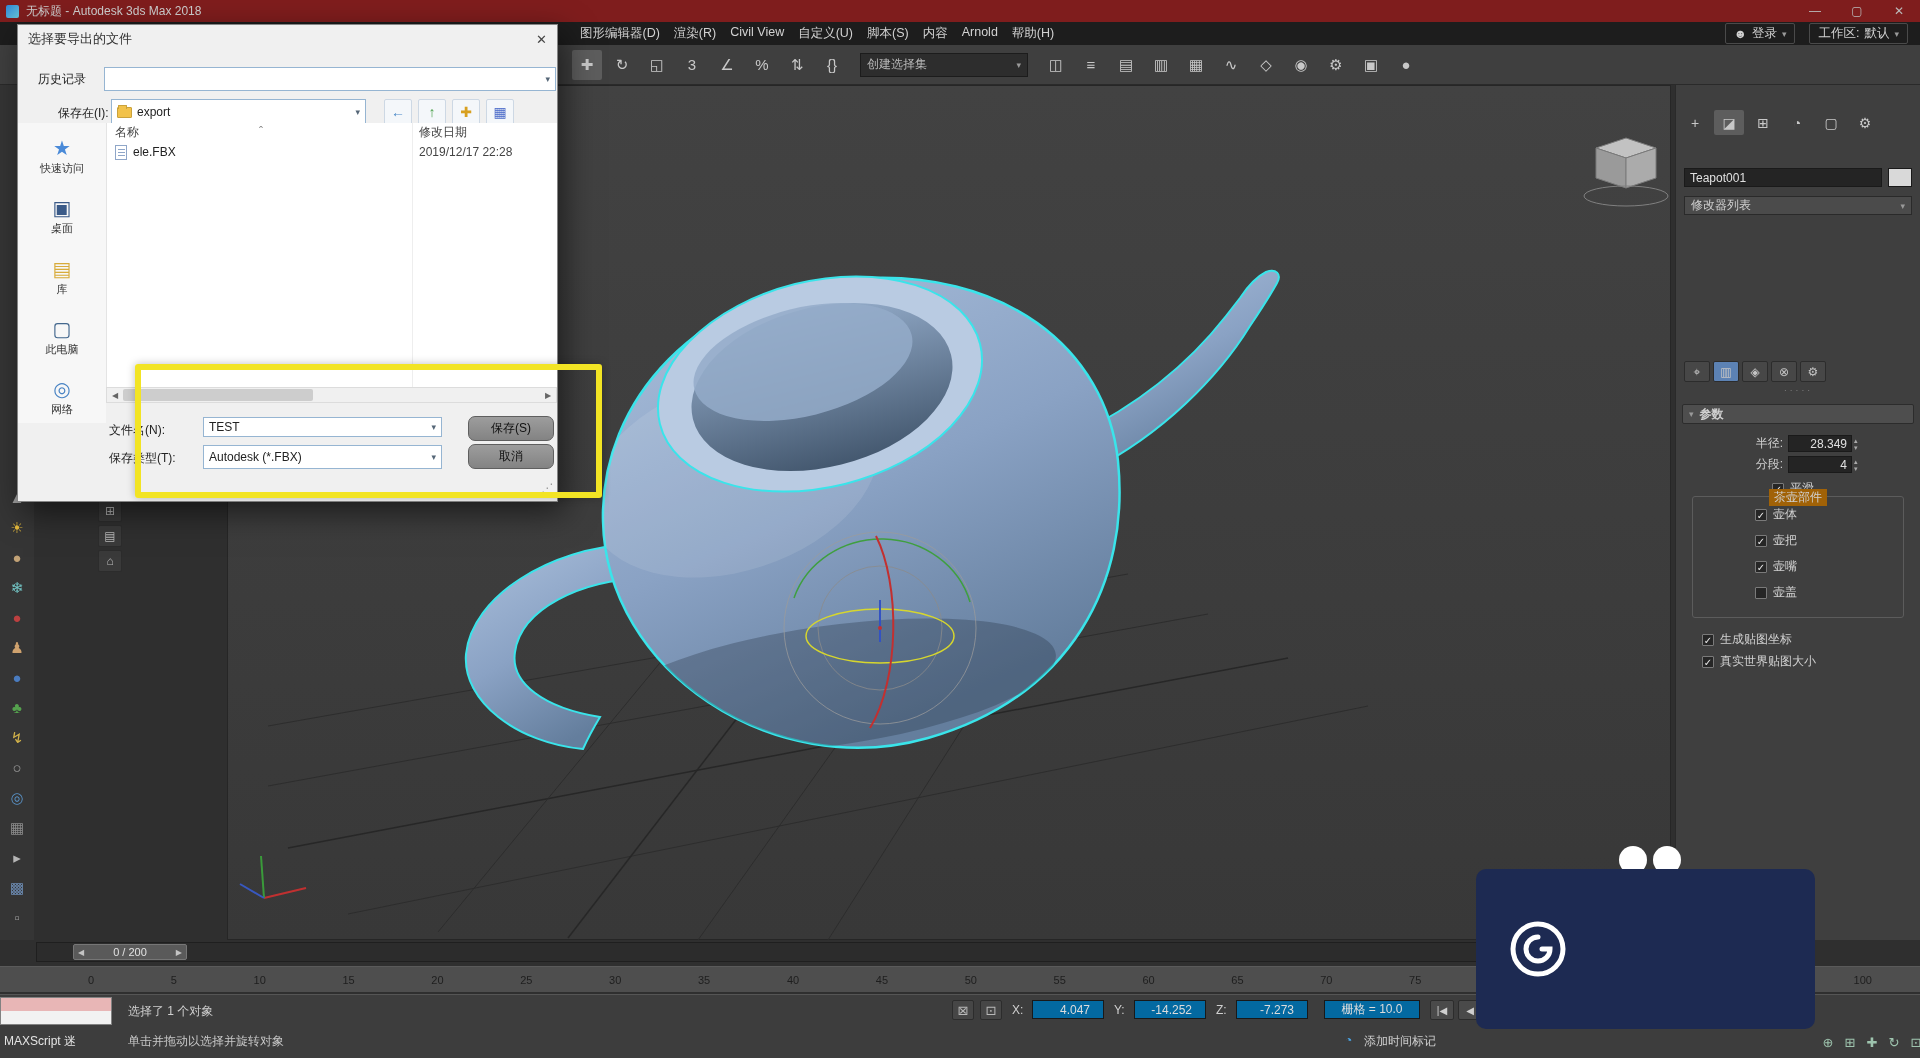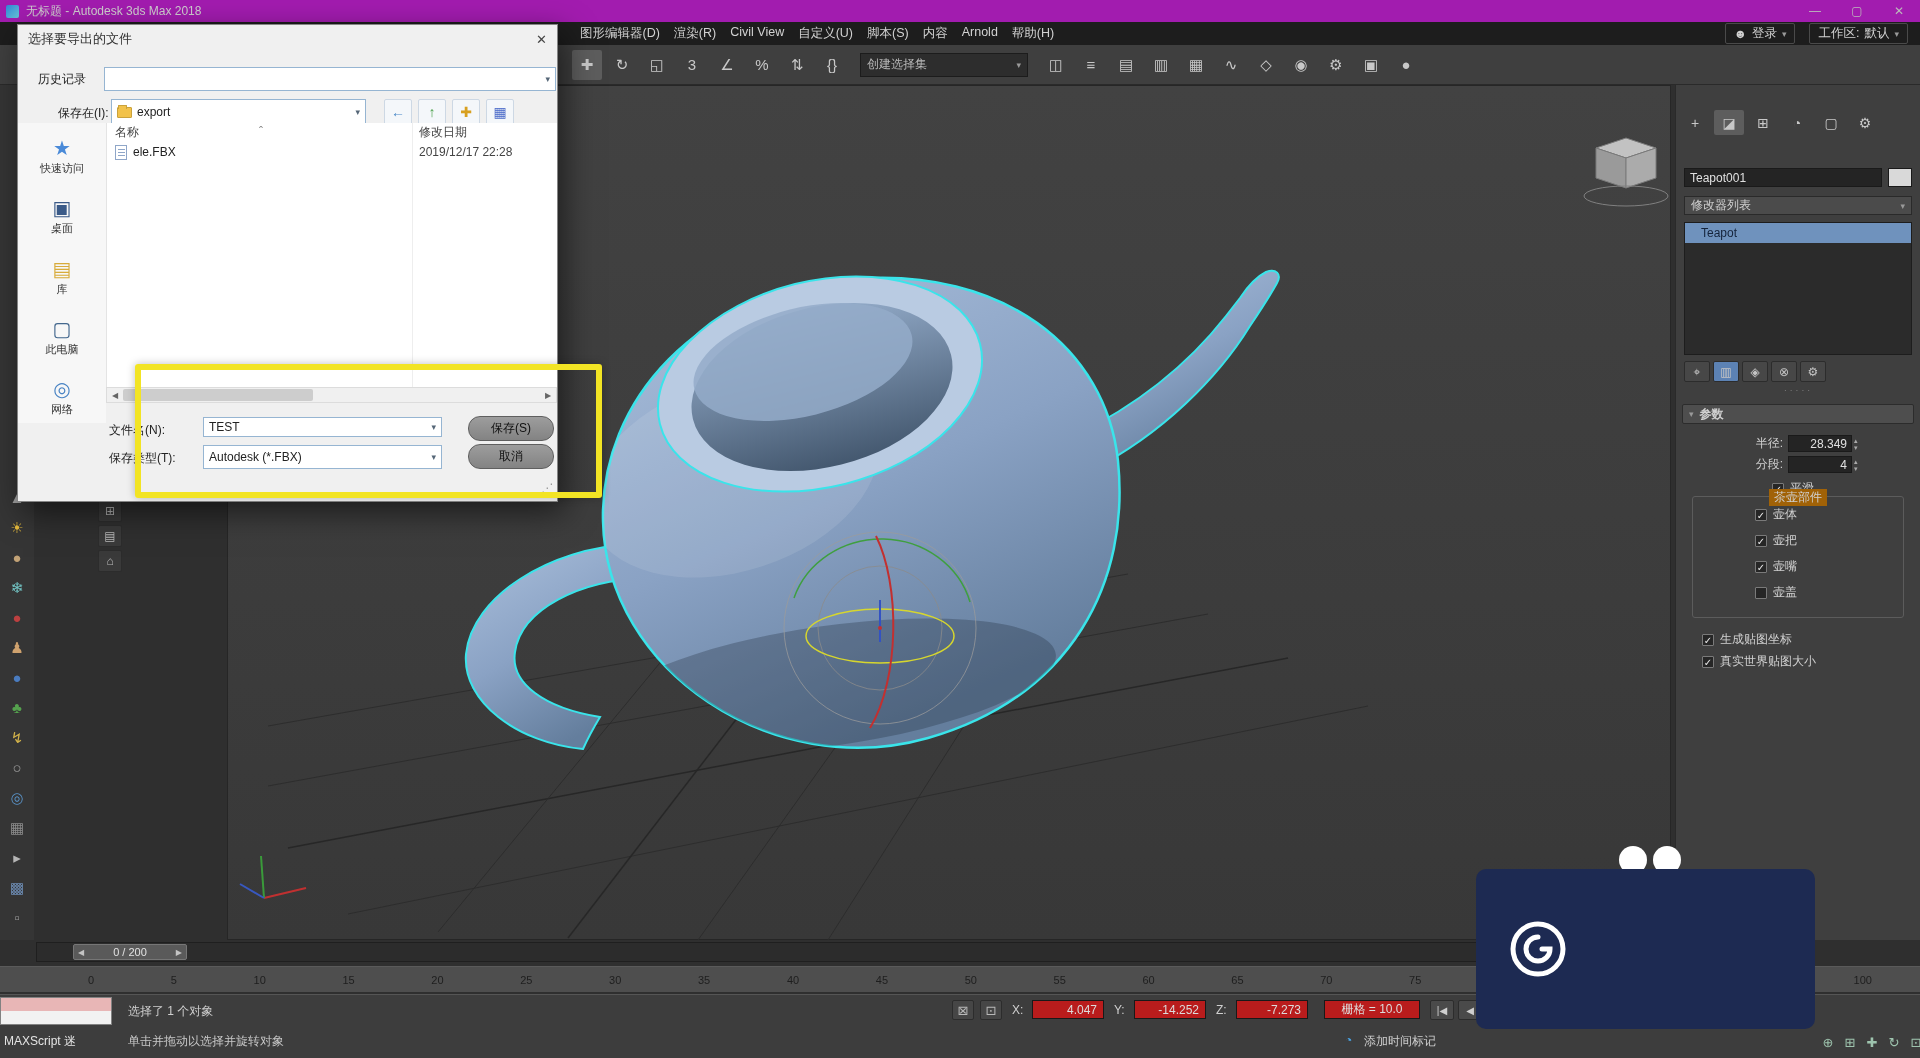--- a/index.html
+++ b/index.html
@@ -1,21 +1,21 @@
 <!DOCTYPE html>
 <html><head>
 <meta charset="utf-8">
 <style>
   *{box-sizing:border-box;margin:0;padding:0}
   html,body{width:1920px;height:1058px;overflow:hidden}
   body{font-family:"Liberation Sans","DejaVu Sans",sans-serif;background:#222}
   #app{position:relative;width:1920px;height:1058px;background:#2f2f2f;overflow:hidden}
 
   
-  #titlebar{position:absolute;left:0;top:0;width:1920px;height:22px;background:#a21caf;display:flex;align-items:center;color:#cfcfcf;font-size:12px}
+  #titlebar{position:absolute;left:0;top:0;width:1920px;height:22px;background:#7f1d1d;display:flex;align-items:center;color:#cfcfcf;font-size:12px}
   .app-ico{width:13px;height:13px;margin:0 7px 0 6px;border-radius:2px;background:linear-gradient(135deg,#2f86d6,#67c6d8)}
   .wincontrols{margin-left:auto;display:flex}
   .wincontrols span{width:42px;text-align:center;color:#bbb;font-size:12px;line-height:22px;cursor:default}
 
   
   #menubar{position:absolute;left:0;top:22px;width:1920px;height:23px;background:#1d1d1d;display:flex;align-items:center;font-size:12.5px;color:#d2d2d2}
   #menu-items{display:flex;gap:14px;padding-left:580px}
   .menu-item{cursor:default;white-space:nowrap}
   #menu-right{margin-left:auto;display:flex;align-items:center;gap:14px;padding-right:12px}
   .mr-box{display:flex;align-items:center;gap:5px;border:1px solid #4a4a4a;padding:1px 8px;border-radius:2px}
@@ -59,21 +59,21 @@
   .chk{width:12px;height:12px;background:#262626;border:1px solid #7a7a7a;color:#ececec;font-size:10px;line-height:11px;text-align:center;border-radius:1px}
   .grp{position:absolute;left:16px;top:411px;width:212px;height:122px;border:1px solid #5c5c5c;border-radius:3px}
   .grp-lab{position:absolute;left:50%;transform:translateX(-50%);top:-8px;background:#a16207;padding:0 5px}
 
   
   #dialog{position:absolute;left:17px;top:24px;width:541px;height:478px;background:#f0f0f0;border:1px solid #858585;box-shadow:6px 10px 30px rgba(0,0,0,.55);z-index:20;font-size:12px;color:#222}
   .dlg-title{position:absolute;left:0;top:0;width:100%;height:28px;display:flex;align-items:center;padding:0 10px;font-size:13px;color:#333}
   .dlg-close{margin-left:auto;color:#444;font-size:13px;cursor:default}
   .dcombo{background:#fff;border:1px solid #96b5d2;display:flex;align-items:center;padding:0 5px;color:#222}
   .dcombo .car{margin-left:auto;color:#567}
-  .dbtn{position:absolute;width:86px;height:25px;background:linear-gradient(#9d9d9d,#838383);border:1px solid #5f5f5f;color:#101010;display:flex;align-items:center;justify-content:center;font-size:12px;border-radius:12px}
+  .dbtn{position:absolute;width:86px;height:25px;background:linear-gradient(#9d9d9d,#838383);border:1px solid #5f5f5f;color:#101010;display:flex;align-items:center;justify-content:center;font-size:12px;border-radius:7px}
   .folder-ico{width:15px;height:11px;background:#f2c24a;border:1px solid #caa23c;border-radius:1px;position:relative;margin-right:5px}
   .folder-ico:before{content:"";position:absolute;left:0;top:-3px;width:7px;height:3px;background:#f2c24a;border:1px solid #caa23c;border-bottom:none;border-radius:1px 1px 0 0}
   .dnav{width:28px;height:26px;display:flex;align-items:center;justify-content:center;font-size:14px;border:1px solid #cdd8e4;background:#f4f7fa;border-radius:2px}
   #dlg-sidebar{position:absolute;left:0;top:98px;width:88px;height:300px;background:#f7f7f7;display:flex;flex-direction:column;align-items:center;gap:10px;padding-top:8px}
   .place{width:76px;height:52px;display:flex;flex-direction:column;align-items:center;justify-content:center;gap:2px}
   .place .pg{font-size:20px;line-height:22px}
   .place .pl{font-size:11px;color:#333}
   #dlg-list{position:absolute;left:88px;top:98px;width:451px;height:264px;background:#fff;border-left:1px solid #e4e4e4}
   .lh{position:absolute;top:0;height:18px;display:flex;align-items:center;color:#444;font-size:12px}
   .col-div{position:absolute;left:305px;top:0;width:1px;height:264px;background:#eee}
@@ -94,21 +94,21 @@
   .ts-box .ar{font-size:8px;color:#c4c4c4}
   #ruler{position:absolute;left:0;top:966px;width:1920px;height:26px;background:#4e4e4e;border-top:1px solid #5a5a5a}
   #ruler .ticks{position:absolute;left:88px;right:48px;top:0;bottom:0;display:flex;justify-content:space-between;align-items:center}
   #ruler .tick{color:#1e1e1e;font-size:11px}
 
   
   #statusbar{position:absolute;left:0;top:994px;width:1920px;height:64px;background:#3d3d3d;border-top:1px solid #555;font-size:12px;color:#cfcfcf}
   .ms-strip{position:absolute;left:0;top:2px;width:112px;height:28px;border:1px solid #828282}
   .ms-strip .pink{height:50%;background:#e8b6b6}
   .ms-strip .white{height:50%;background:#f2f2f2}
-  .sfield{position:absolute;height:19px;background:#b91c1c;border:1px solid #191919;color:#dcdcdc;display:flex;align-items:center;justify-content:flex-end;padding:0 6px;font-size:12px}
+  .sfield{position:absolute;height:19px;background:#0369a1;border:1px solid #191919;color:#dcdcdc;display:flex;align-items:center;justify-content:flex-end;padding:0 13px;font-size:12px}
   .sico{position:absolute;width:22px;height:20px;display:flex;align-items:center;justify-content:center;color:#b8b8b8;font-size:13px;background:#464646;border:1px solid #2c2c2c;border-radius:2px}
   #playback{position:absolute;left:1430px;top:5px;display:flex;gap:4px}
   .pb{width:24px;height:20px;display:flex;align-items:center;justify-content:center;background:#4a4a4a;border:1px solid #2c2c2c;color:#cfcfcf;font-size:10px;border-radius:2px}
   #vpnav{position:absolute;left:1818px;top:37px;display:flex;gap:2px}
   .nv{width:20px;height:20px;display:flex;align-items:center;justify-content:center;color:#9ec4ae;font-size:13px}
 
   
   .wm-ear{position:absolute;width:28px;height:28px;border-radius:50%;background:#fff;z-index:39}
   #watermark{position:absolute;left:1476px;top:869px;width:339px;height:160px;background:#1d2a52;border-radius:10px;z-index:40;display:flex;align-items:center;padding-left:30px;gap:20px}
   .wm-brand{color:#fff;font-size:34px;font-weight:bold;letter-spacing:5px;font-family:"Liberation Serif","DejaVu Serif",serif}
@@ -277,23 +277,20 @@
         <span class="cp-tab">⊞</span>
         <span class="cp-tab">◔</span>
         <span class="cp-tab">▢</span>
         <span class="cp-tab">⚙</span>
       </div>
     <div class="cp-name">Teapot001</div>
     <div class="cp-swatch"></div>
     <div class="cp-drop">
       <span>修改器列表</span>
       <span class="car">▾</span>
-    </div>
-    <div class="cp-stack">
-      <div class="stack-row">Teapot</div>
     </div>
     <div class="cp-tools">
 
     <span class="cp-tool">⌖</span>
         <span class="cp-tool" style="background-color: rgb(92, 130, 180);">▥</span>
         <span class="cp-tool">◈</span>
         <span class="cp-tool">⊗</span>
         <span class="cp-tool">⚙</span>
       </div>
     <div class="cp-split">∙∙∙∙∙</div>

